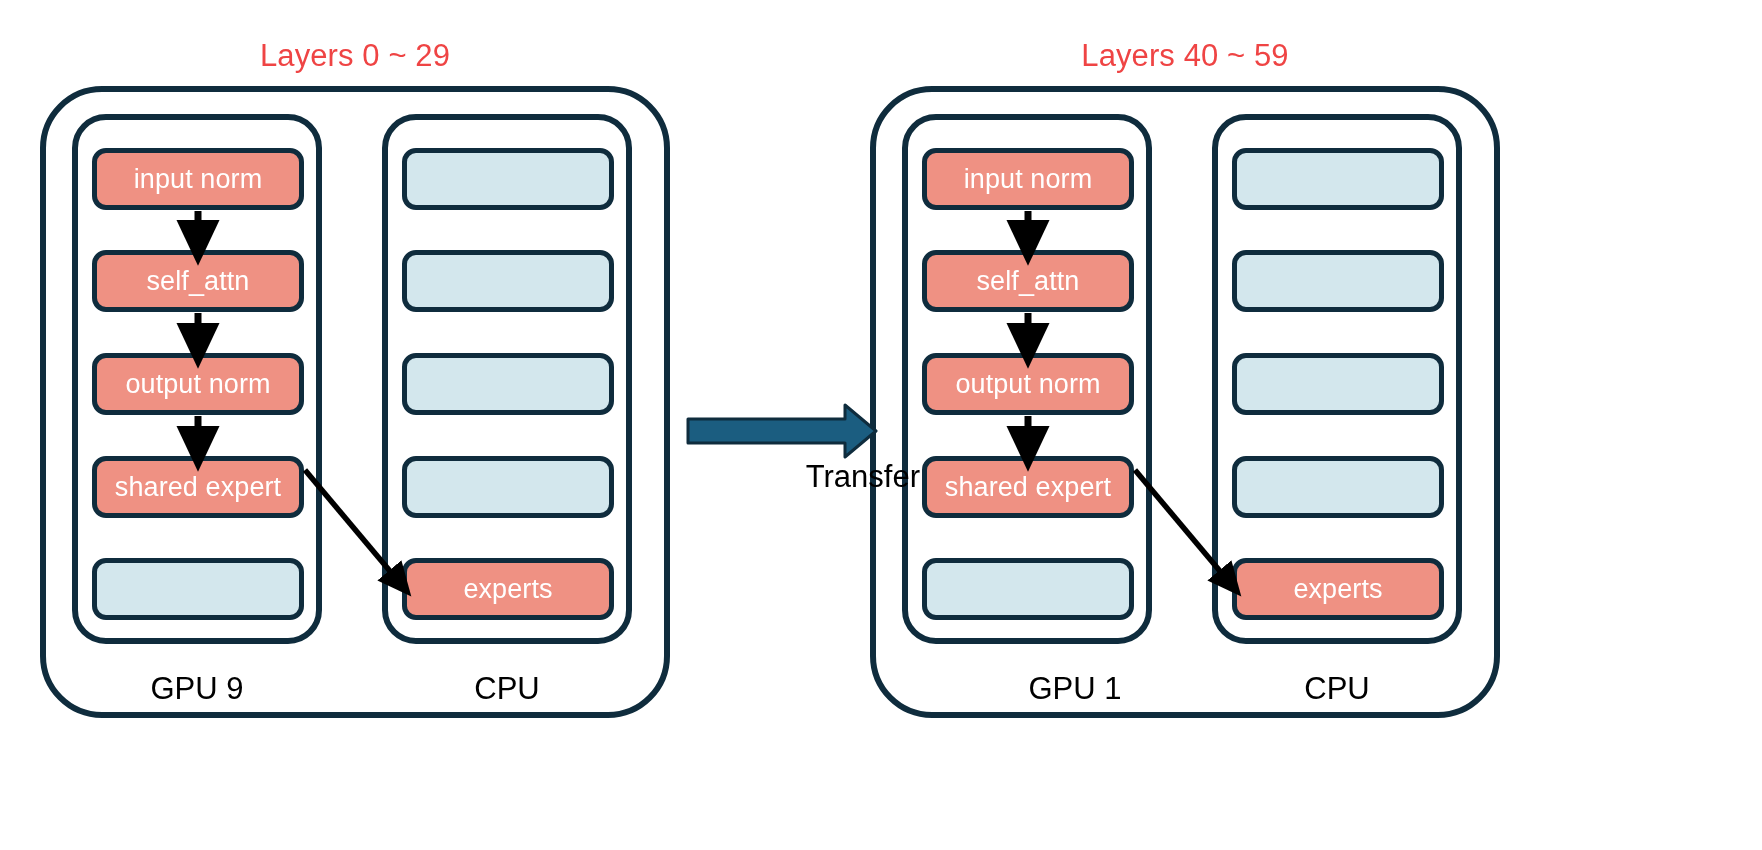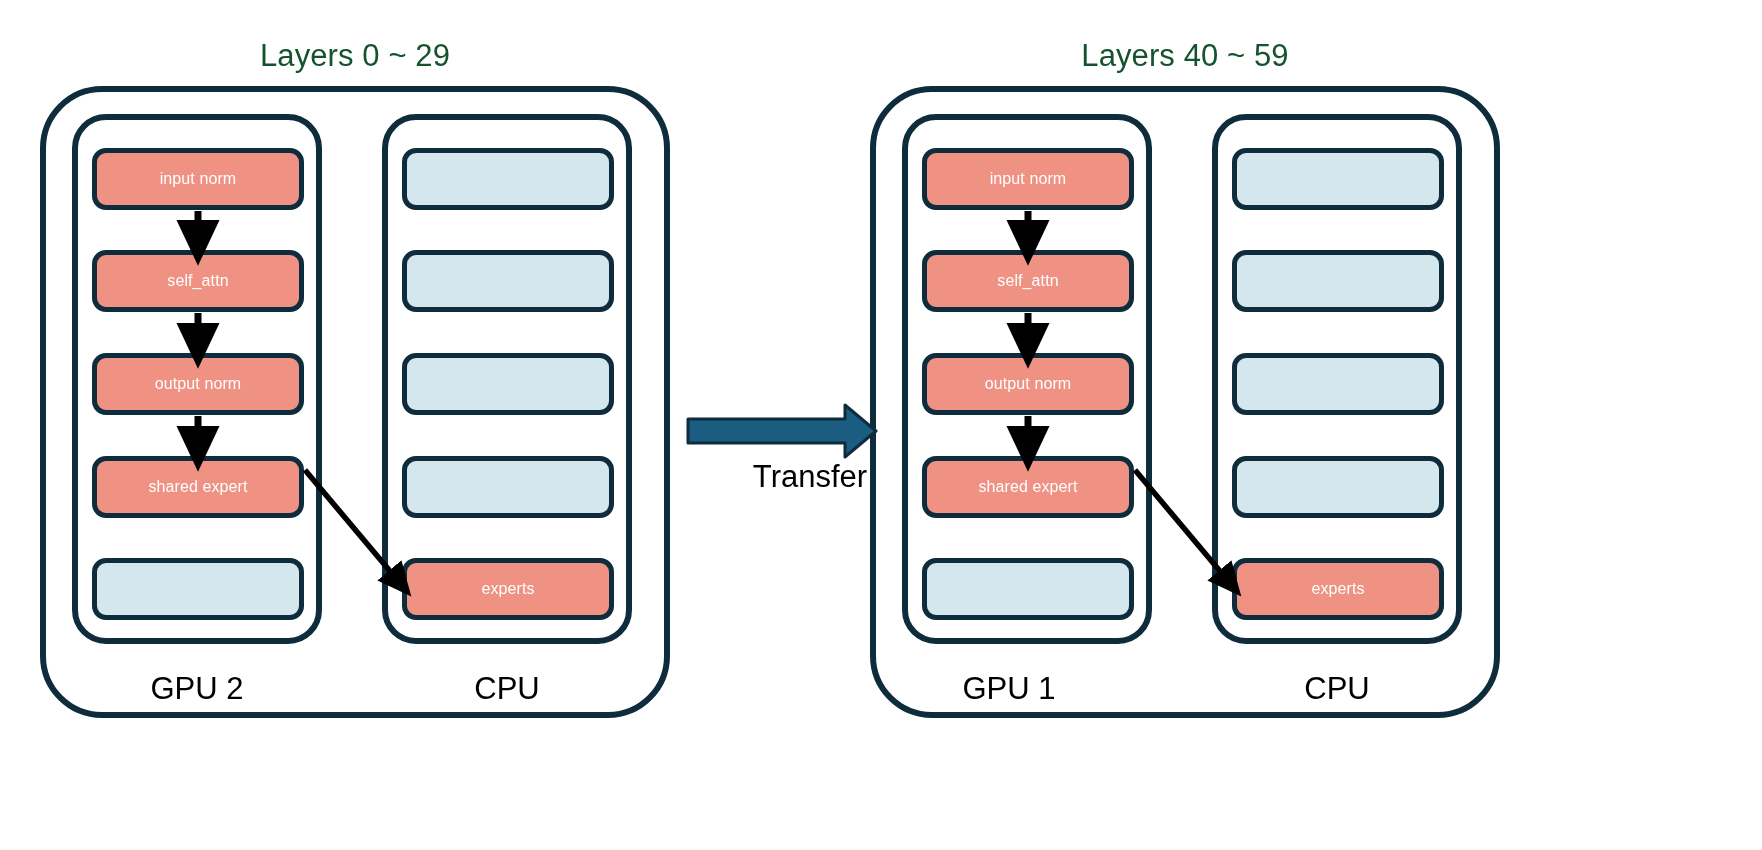--- a/index.html
+++ b/index.html
@@ -17,21 +17,21 @@
     position:absolute;
     border:6px solid #0f2c3d;
     border-radius:62px;
     box-sizing:border-box;
     background:#ffffff;
   }
   .group-title{
     position:absolute;
     text-align:center;
     font-size:31px;
-    color:#14532d;
+    color:#ef4444;
     white-space:nowrap;
     letter-spacing:.1px;
   }
 
   
   .column{
     position:absolute;
     border:6px solid #0f2c3d;
     border-radius:34px;
     box-sizing:border-box;
@@ -47,51 +47,51 @@
 
   
   .blk{
     position:absolute;
     box-sizing:border-box;
     border:5px solid #0f2c3d;
     border-radius:14px;
     display:flex;
     align-items:center;
     justify-content:center;
-    font-size:16px;
+    font-size:27px;
     color:#ffffff;
     white-space:nowrap;
     letter-spacing:.1px;
   }
   .blk.active{background:#ef9183;}
   .blk.idle{background:#d3e7ed;color:transparent;}
 
   
   #arrows{position:absolute;left:0;top:0;width:1762px;height:850px;pointer-events:none;}
 
   .xfer-label{
     position:absolute;
-    text-align:center;
+    text-align:right;
     font-size:31px;
     line-height:39px;
     color:#000000;
     white-space:nowrap;
   }
 </style>
 </head>
 <body>
 
 <div id="stage">
 
   <div class="group-title" style="left:40px;top:38px;width:630px;">Layers 0 ~ 29</div>
 
   <div class="group" style="left:40px;top:86px;width:630px;height:632px;"></div>
 
   <div class="column" style="left:72px;top:114px;width:250px;height:530px;"></div>
-  <div class="column-label" style="left:72px;top:671px;width:250px;">GPU 2</div>
+  <div class="column-label" style="left:72px;top:671px;width:250px;">GPU 9</div>
 
   <div class="blk active" style="left:92px;top:148px;width:212px;height:62px;">input norm</div>
   <div class="blk active" style="left:92px;top:250px;width:212px;height:62px;">self_attn</div>
   <div class="blk active" style="left:92px;top:353px;width:212px;height:62px;">output norm</div>
   <div class="blk active" style="left:92px;top:456px;width:212px;height:62px;">shared expert</div>
   <div class="blk idle" style="left:92px;top:558px;width:212px;height:62px;"></div>
 
   <div class="column" style="left:382px;top:114px;width:250px;height:530px;"></div>
   <div class="column-label" style="left:382px;top:671px;width:250px;">CPU</div>
 
@@ -99,21 +99,21 @@
   <div class="blk idle" style="left:402px;top:250px;width:212px;height:62px;"></div>
   <div class="blk idle" style="left:402px;top:353px;width:212px;height:62px;"></div>
   <div class="blk idle" style="left:402px;top:456px;width:212px;height:62px;"></div>
   <div class="blk active" style="left:402px;top:558px;width:212px;height:62px;">experts</div>
 
   <div class="group-title" style="left:870px;top:38px;width:630px;">Layers 40 ~ 59</div>
 
   <div class="group" style="left:870px;top:86px;width:630px;height:632px;"></div>
 
   <div class="column" style="left:902px;top:114px;width:250px;height:530px;"></div>
-  <div class="column-label" style="left:884px;top:671px;width:250px;">GPU 1</div>
+  <div class="column-label" style="left:950px;top:671px;width:250px;">GPU 1</div>
 
   <div class="blk active" style="left:922px;top:148px;width:212px;height:62px;">input norm</div>
   <div class="blk active" style="left:922px;top:250px;width:212px;height:62px;">self_attn</div>
   <div class="blk active" style="left:922px;top:353px;width:212px;height:62px;">output norm</div>
   <div class="blk active" style="left:922px;top:456px;width:212px;height:62px;">shared expert</div>
   <div class="blk idle" style="left:922px;top:558px;width:212px;height:62px;"></div>
 
   <div class="column" style="left:1212px;top:114px;width:250px;height:530px;"></div>
   <div class="column-label" style="left:1212px;top:671px;width:250px;">CPU</div>
 

